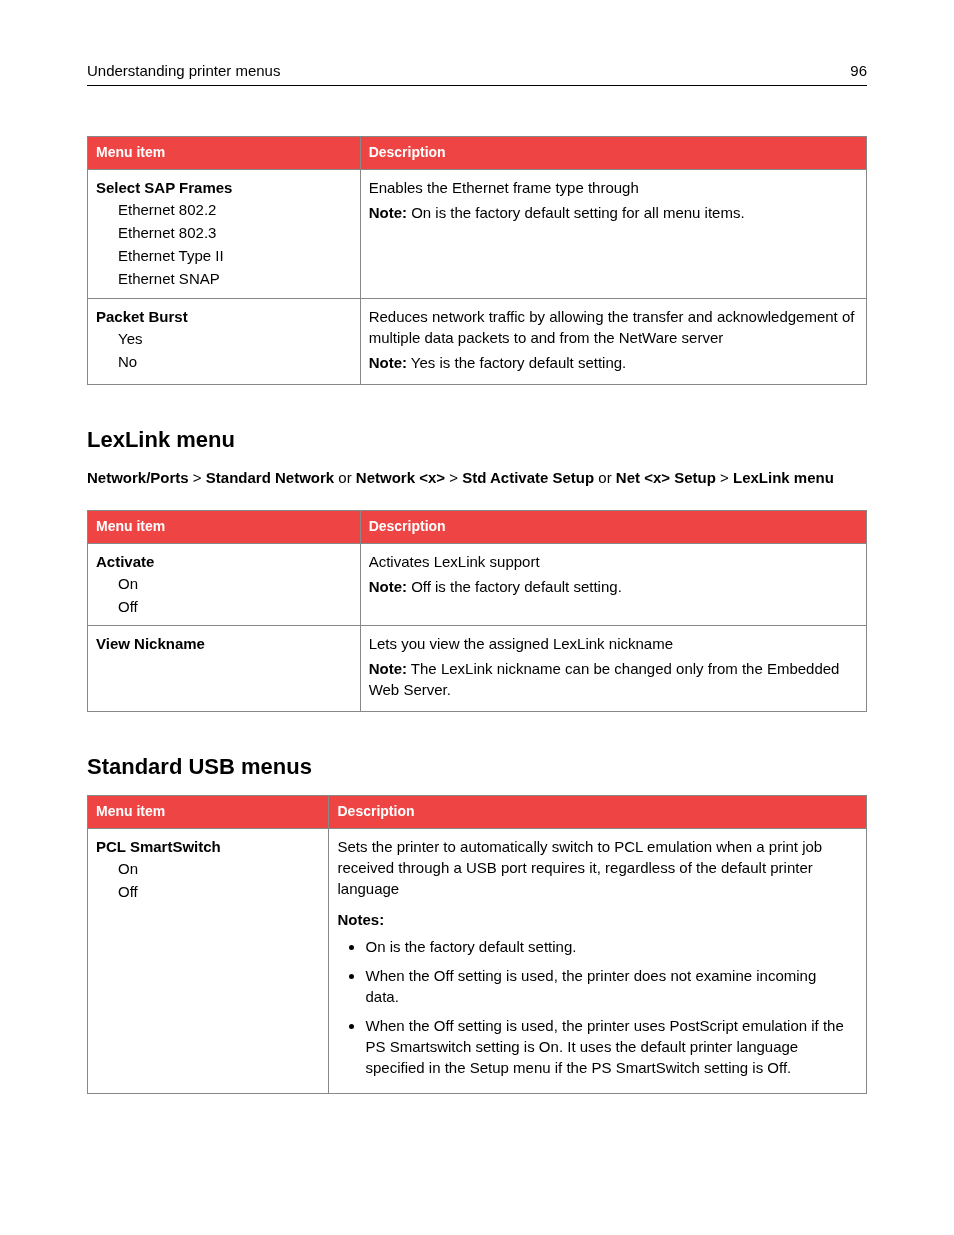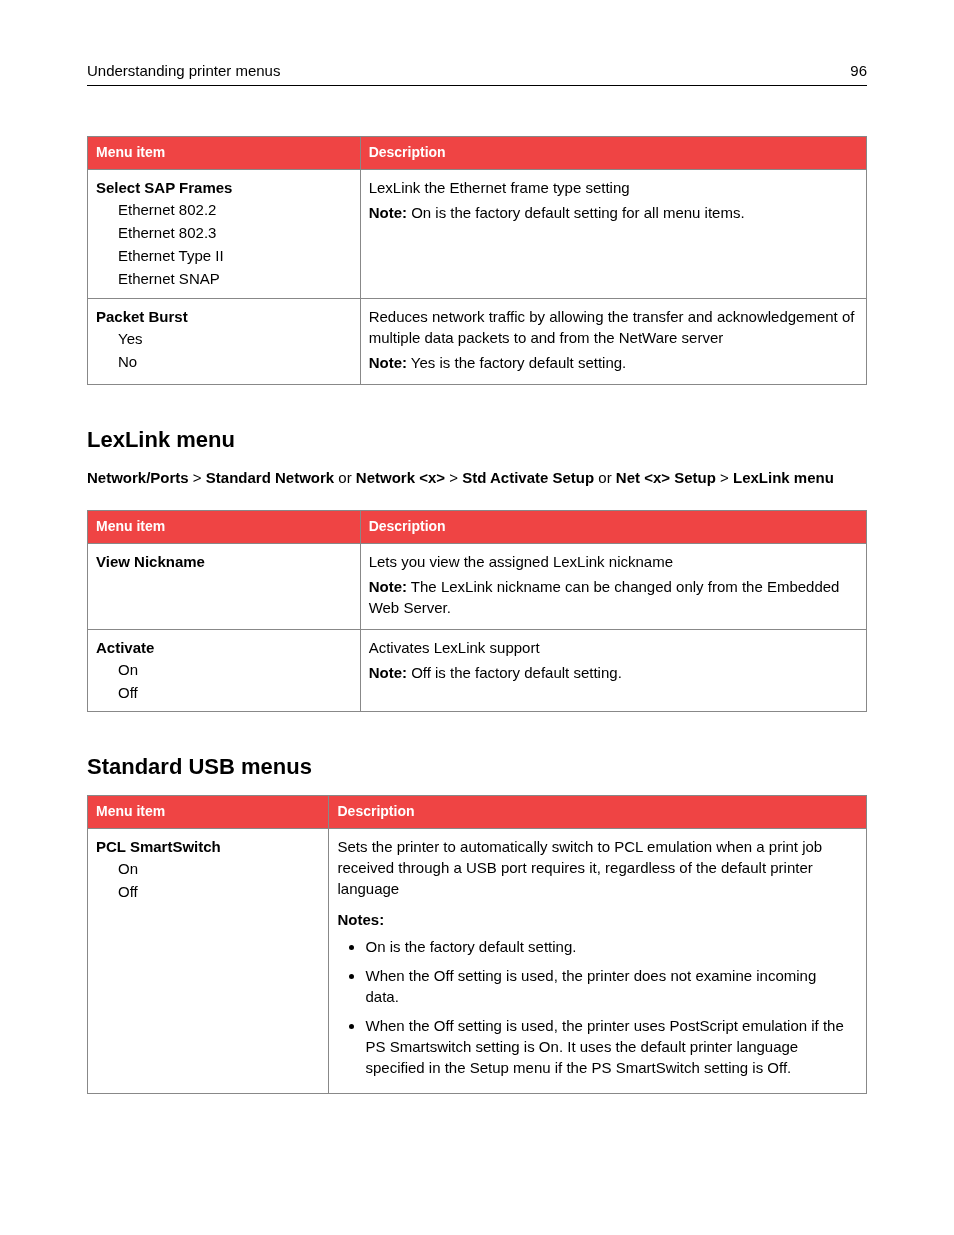--- a/index.html
+++ b/index.html
@@ -86,21 +86,21 @@
         <td>
           <div class="item-title">Select SAP Frames</div>
           <div class="subitems">
             <div>Ethernet 802.2</div>
             <div>Ethernet 802.3</div>
             <div>Ethernet Type II</div>
             <div>Ethernet SNAP</div>
           </div>
         </td>
         <td class="desc">
-          <p>LexLink the Ethernet frame type setting</p>
+          <p>Enables the Ethernet frame type through</p>
           <p><strong>Note:</strong><span> On is the factory default setting for all menu items.</span></p>
         </td>
       </tr>
       <tr>
         <td>
           <div class="item-title">Packet Burst</div>
           <div class="subitems">
             <div>Yes</div>
             <div>No</div>
           </div>
@@ -130,38 +130,38 @@
       </colgroup>
     <thead>
       <tr>
         <th>Menu item</th>
         <th>Description</th>
       </tr>
     </thead>
     <tbody>
       <tr>
         <td>
-          <div class="item-title">View Nickname</div>
-        </td>
-        <td class="desc">
-          <p>Lets you view the assigned LexLink nickname</p>
-          <p><strong>Note:</strong><span> The LexLink nickname can be changed only from the Embedded Web Server.</span></p>
-        </td>
-      </tr>
-      <tr>
-        <td>
           <div class="item-title">Activate</div>
           <div class="subitems">
             <div>On</div>
             <div>Off</div>
           </div>
         </td>
         <td class="desc">
           <p>Activates LexLink support</p>
           <p><strong>Note:</strong><span> Off is the factory default setting.</span></p>
+        </td>
+      </tr>
+      <tr>
+        <td>
+          <div class="item-title">View Nickname</div>
+        </td>
+        <td class="desc">
+          <p>Lets you view the assigned LexLink nickname</p>
+          <p><strong>Note:</strong><span> The LexLink nickname can be changed only from the Embedded Web Server.</span></p>
         </td>
       </tr>
     </tbody>
   </table>
 
   <h2 class="section">Standard USB menus</h2>
 
   <table class="menu">
     <colgroup>
         <col style="width:31%">

